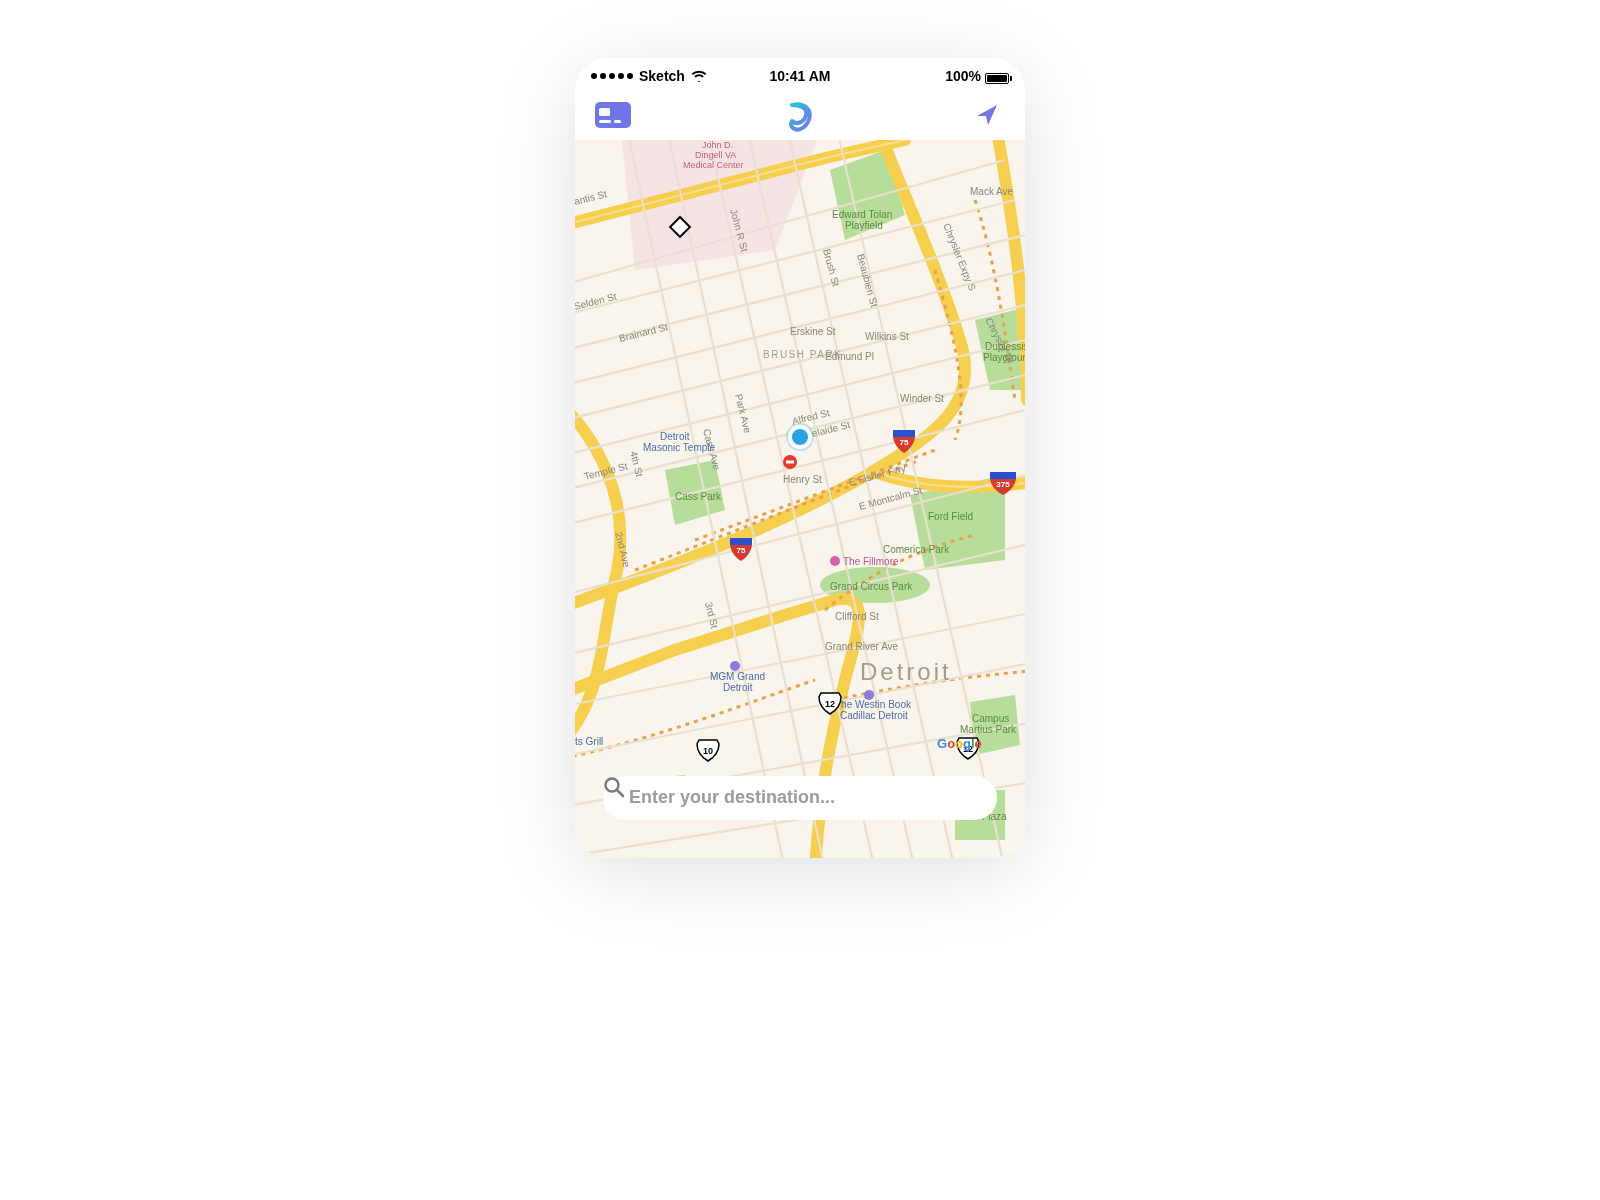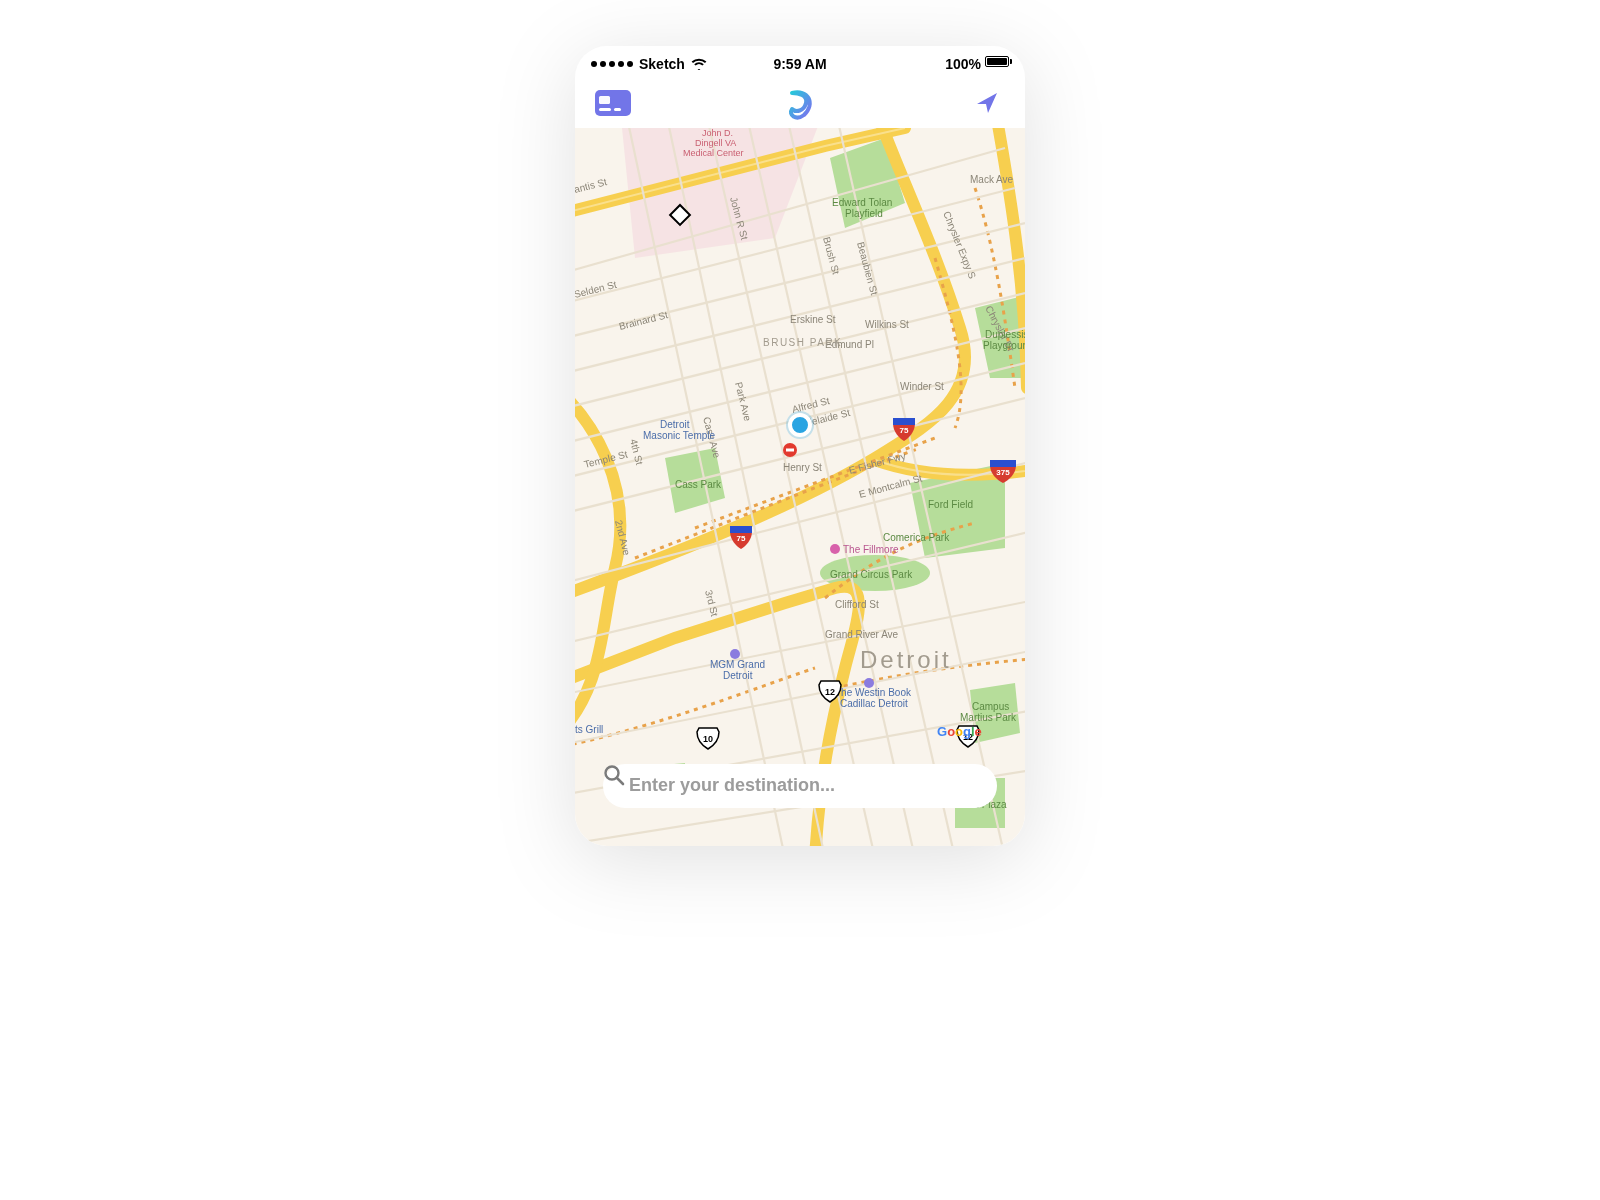--- a/index.html
+++ b/index.html
@@ -1,27 +1,27 @@
 <!DOCTYPE html>
 <html><head>
 <meta charset="utf-8">
 <style>
 * { box-sizing: border-box; margin: 0; padding: 0; }
 html, body { width: 1600px; height: 1200px; background: #ffffff; font-family: -apple-system, "Helvetica Neue", Arial, sans-serif; }
-.stage { width: 1600px; height: 891px; display: flex; align-items: center; justify-content: center; }
+.stage { width: 1600px; height: 891px; display: flex; align-items: center; justify-content: center; margin-top: 12px; }
 .phone-shadow { filter: drop-shadow(0 14px 40px rgba(0,0,0,0.12)); }
 .phone { width: 450px; height: 800px; background: #ffffff; border-radius: 32px; overflow: hidden; position: relative; }
 
 
 .statusbar { height: 36px; display: flex; align-items: center; padding: 0 16px; font-size: 14px; font-weight: 600; color: #000; position: relative; }
 .sb-left { display: flex; align-items: center; gap: 6px; }
 .sb-dots { display: flex; gap: 3px; }
 .sb-dots span { width: 6px; height: 6px; background: #000; border-radius: 50%; }
 .sb-center { position: absolute; left: 0; right: 0; text-align: center; font-weight: 700; }
-.sb-right { margin-left: auto; display: flex; align-items: flex-start; gap: 4px; }
+.sb-right { margin-left: auto; display: flex; align-items: flex-end; gap: 4px; }
 .battery { width: 24px; height: 11px; border: 1.5px solid #000; border-radius: 2px; position: relative; }
 .battery::after { content: ""; position: absolute; right: -4px; top: 2.5px; width: 2px; height: 5px; background: #000; border-radius: 0 1px 1px 0; }
 .battery .fill { position: absolute; inset: 1px; background: #000; border-radius: 1px; }
 .wifi-icon svg { display: block; }
 
 
 .navbar { height: 46px; display: flex; align-items: center; justify-content: space-between; padding: 0 18px; }
 .nav-icon { width: 40px; height: 30px; display: flex; align-items: center; justify-content: center; }
 .navbar .logo { width: 38px; height: 38px; display: flex; align-items: center; justify-content: center; }
 
@@ -66,21 +66,21 @@
               <span></span>
               <span></span>
           </div>
           <span>Sketch</span>
           <span class="wifi-icon">
             <svg width="16" height="12" viewBox="0 0 16 12">
                 <path d="M8 11 a1.4 1.4 0 1 0 0.001 0 M3.2 6.2 a7 7 0 0 1 9.6 0 l-1.4 1.4 a5 5 0 0 0 -6.8 0 z M0.6 3.6 a11 11 0 0 1 14.8 0 l-1.4 1.4 a9 9 0 0 0 -12 0 z" fill="#000"></path>
               </svg>
           </span>
         </div>
-        <div class="sb-center">9:59 AM</div>
+        <div class="sb-center">10:41 AM</div>
         <div class="sb-right">
           <span>100%</span>
           <span class="battery">
               <span class="fill"></span>
             </span>
         </div>
       </div>
 
       <div class="navbar">
         <div class="nav-icon">

